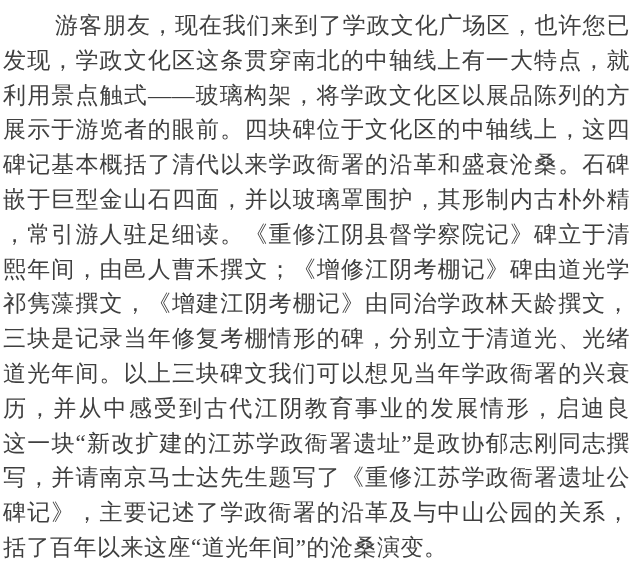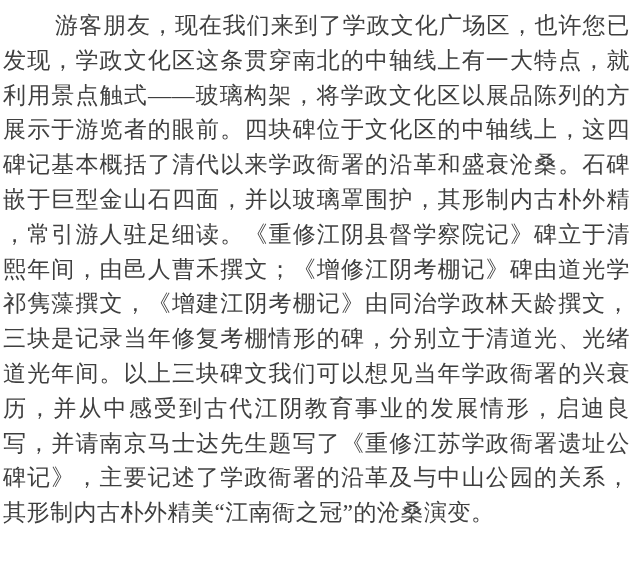--- a/index.html
+++ b/index.html
@@ -50,17 +50,18 @@
     <div class="text-line">利用景点触式——玻璃构架，将学政文化区以展品陈列的方式</div>
     <div class="text-line">展示于游览者的眼前。四块碑位于文化区的中轴线上，这四块</div>
     <div class="text-line">碑记基本概括了清代以来学政衙署的沿革和盛衰沧桑。石碑镶</div>
     <div class="text-line">嵌于巨型金山石四面，并以玻璃罩围护，其形制内古朴外精美</div>
     <div class="text-line">，常引游人驻足细读。《重修江阴县督学察院记》碑立于清康</div>
     <div class="text-line">熙年间，由邑人曹禾撰文；《增修江阴考棚记》碑由道光学政</div>
     <div class="text-line">祁隽藻撰文，《增建江阴考棚记》由同治学政林天龄撰文，这</div>
     <div class="text-line">三块是记录当年修复考棚情形的碑，分别立于清道光、光绪和</div>
     <div class="text-line">道光年间。以上三块碑文我们可以想见当年学政衙署的兴衰经</div>
     <div class="text-line">历，并从中感受到古代江阴教育事业的发展情形，启迪良多。</div>
+    <div class="text-line">这一块“新改扩建的江苏学政衙署遗址”是政协郁志刚同志撰</div>
     <div class="text-line">写，并请南京马士达先生题写了《重修江苏学政衙署遗址公园</div>
     <div class="text-line">碑记》，主要记述了学政衙署的沿革及与中山公园的关系，概</div>
-    <div class="text-line last">其形制内古朴外精美“江南衙之冠”的沧桑演变。</div>
+    <div class="text-line last">括了百年以来这座“道光年间”的沧桑演变。</div>
   </div>
 </div>
 
 </body></html>

